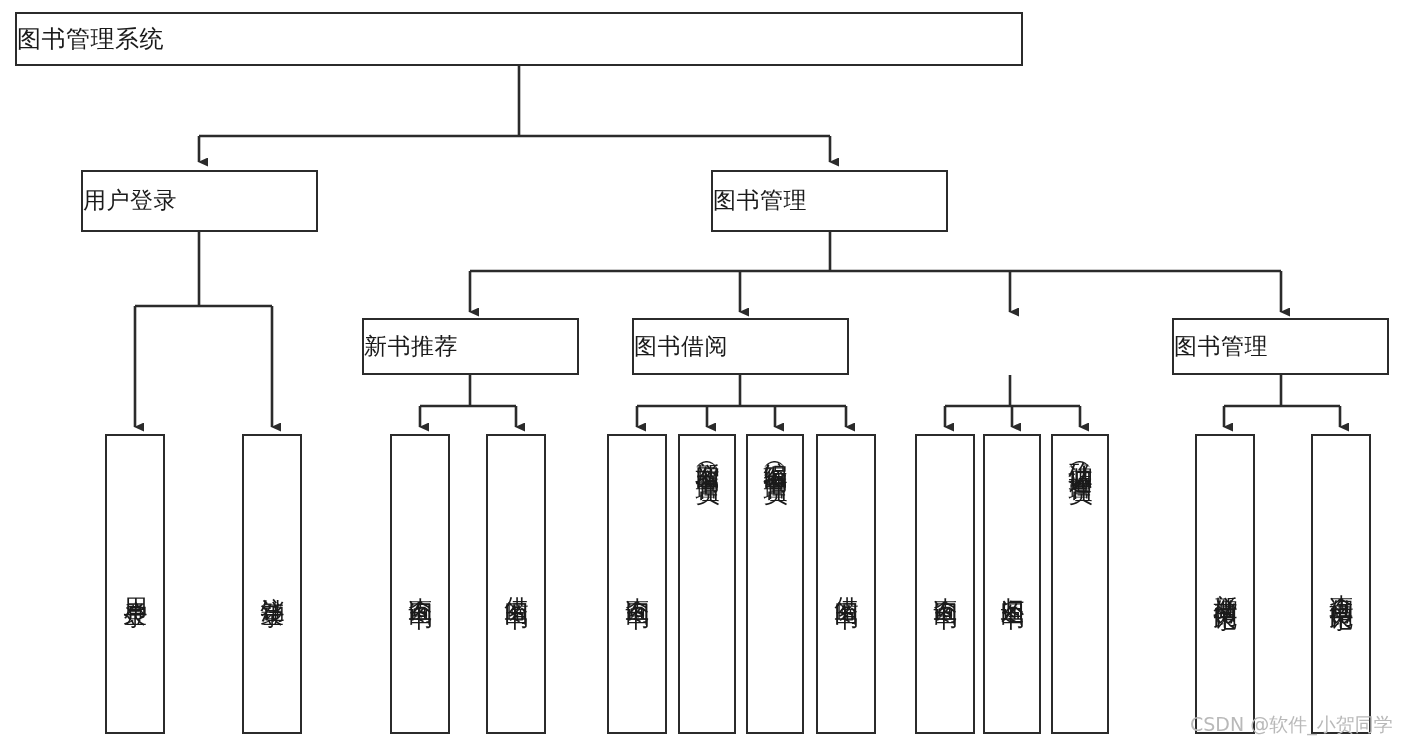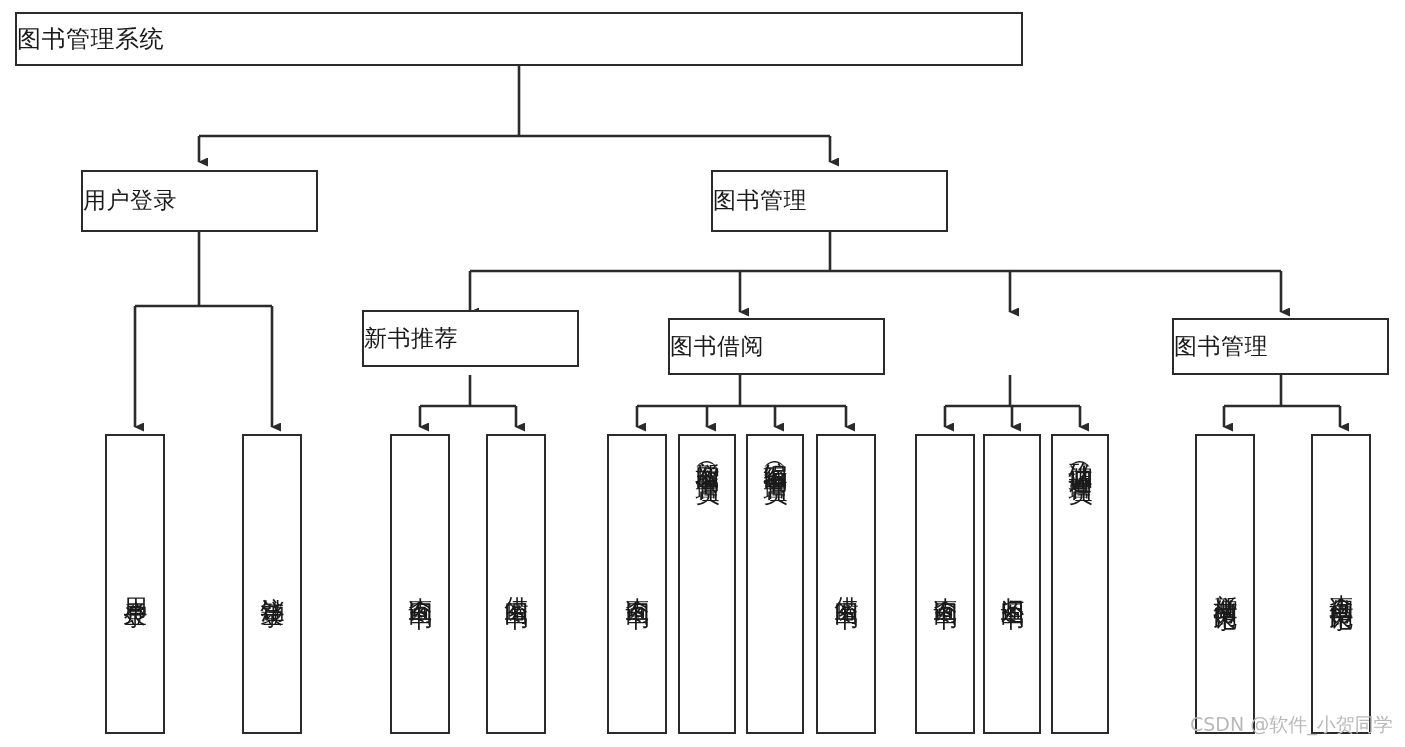--- a/index.html
+++ b/index.html
@@ -141,25 +141,25 @@
   </div>
 
   <div class="node horiz" style="left:81px; top:170px; width:237px; height:62px;">
     <span class="node-label">用户登录</span>
   </div>
 
   <div class="node horiz" style="left:711px; top:170px; width:237px; height:62px;">
     <span class="node-label">图书管理</span>
   </div>
 
-  <div class="node horiz" style="left:362px; top:310px; width:217px; height:57px;">
+  <div class="node horiz" style="left:362px; top:318px; width:217px; height:57px;">
     <span class="node-label">新书推荐</span>
   </div>
 
-  <div class="node horiz" style="left:632px; top:318px; width:217px; height:57px;margin-left:36px;">
+  <div class="node horiz" style="left:632px; top:318px; width:217px; height:57px;">
     <span class="node-label">图书借阅</span>
   </div>
 
 
   <div class="node horiz" style="left:1172px; top:318px; width:217px; height:57px;">
     <span class="node-label">图书管理</span>
   </div>
 
   <div class="node vert centered" style="left:105px; top:434px; width:60px; height:300px;">
     <span class="node-label">用户登录</span>

